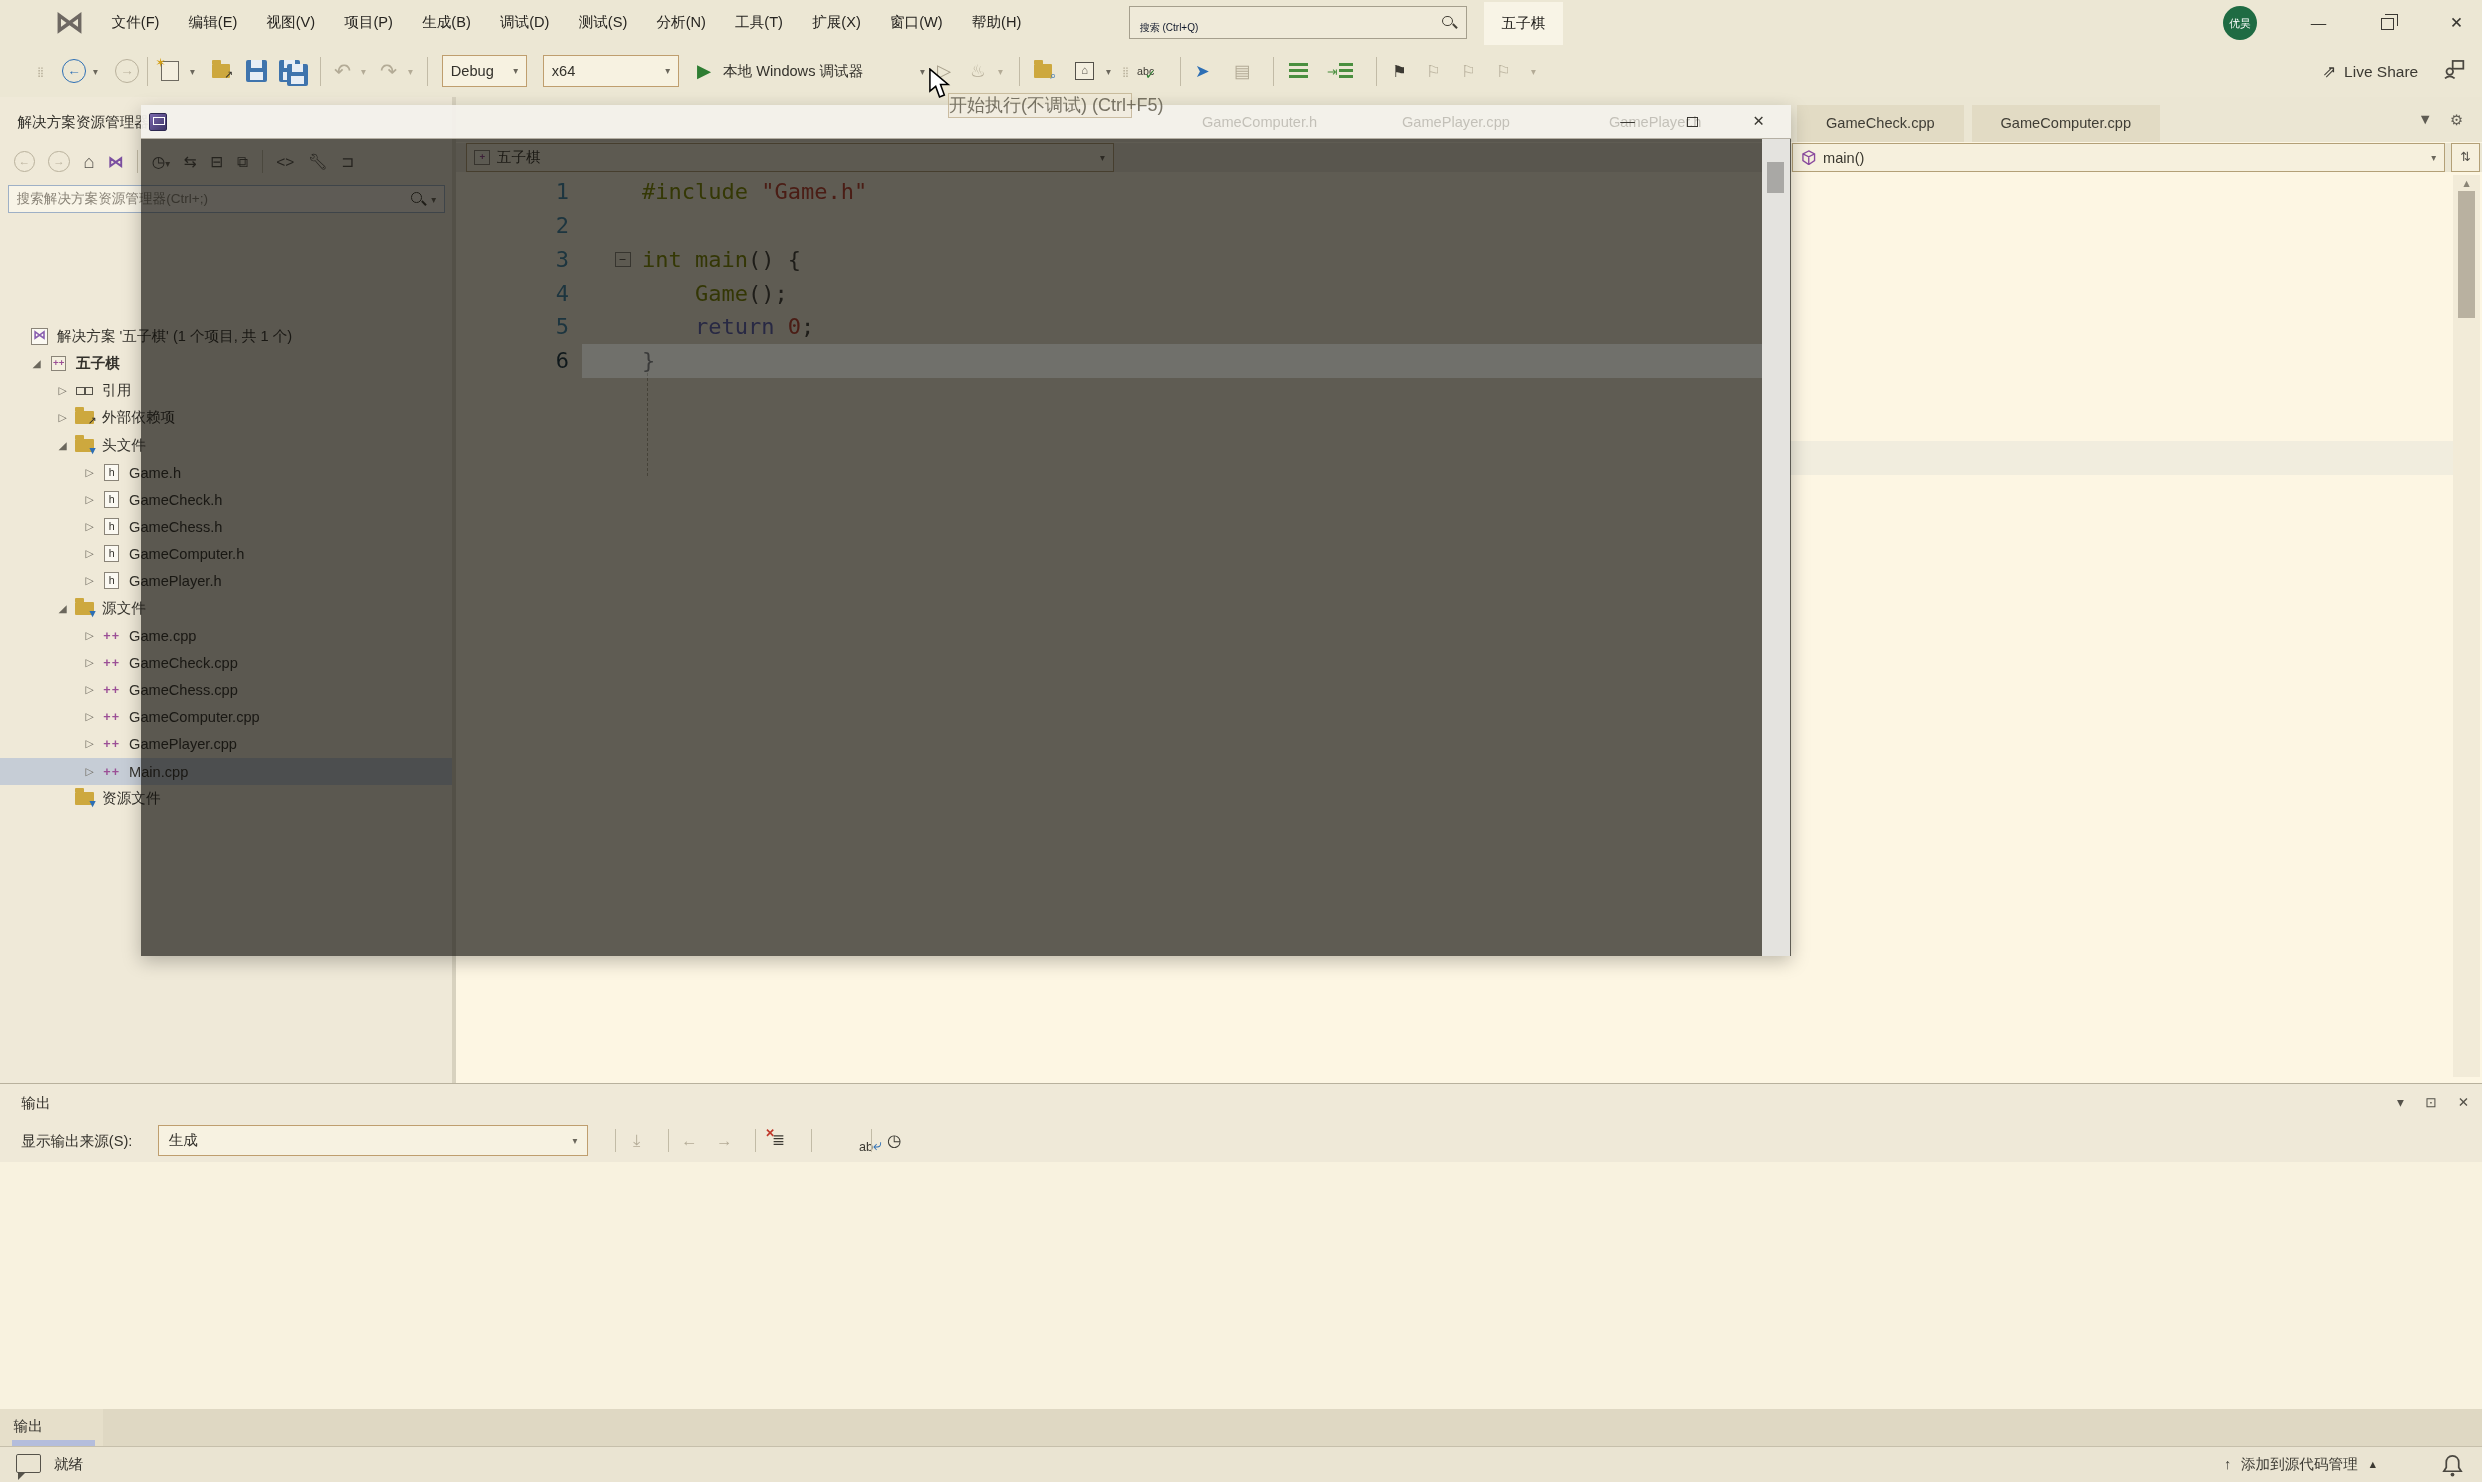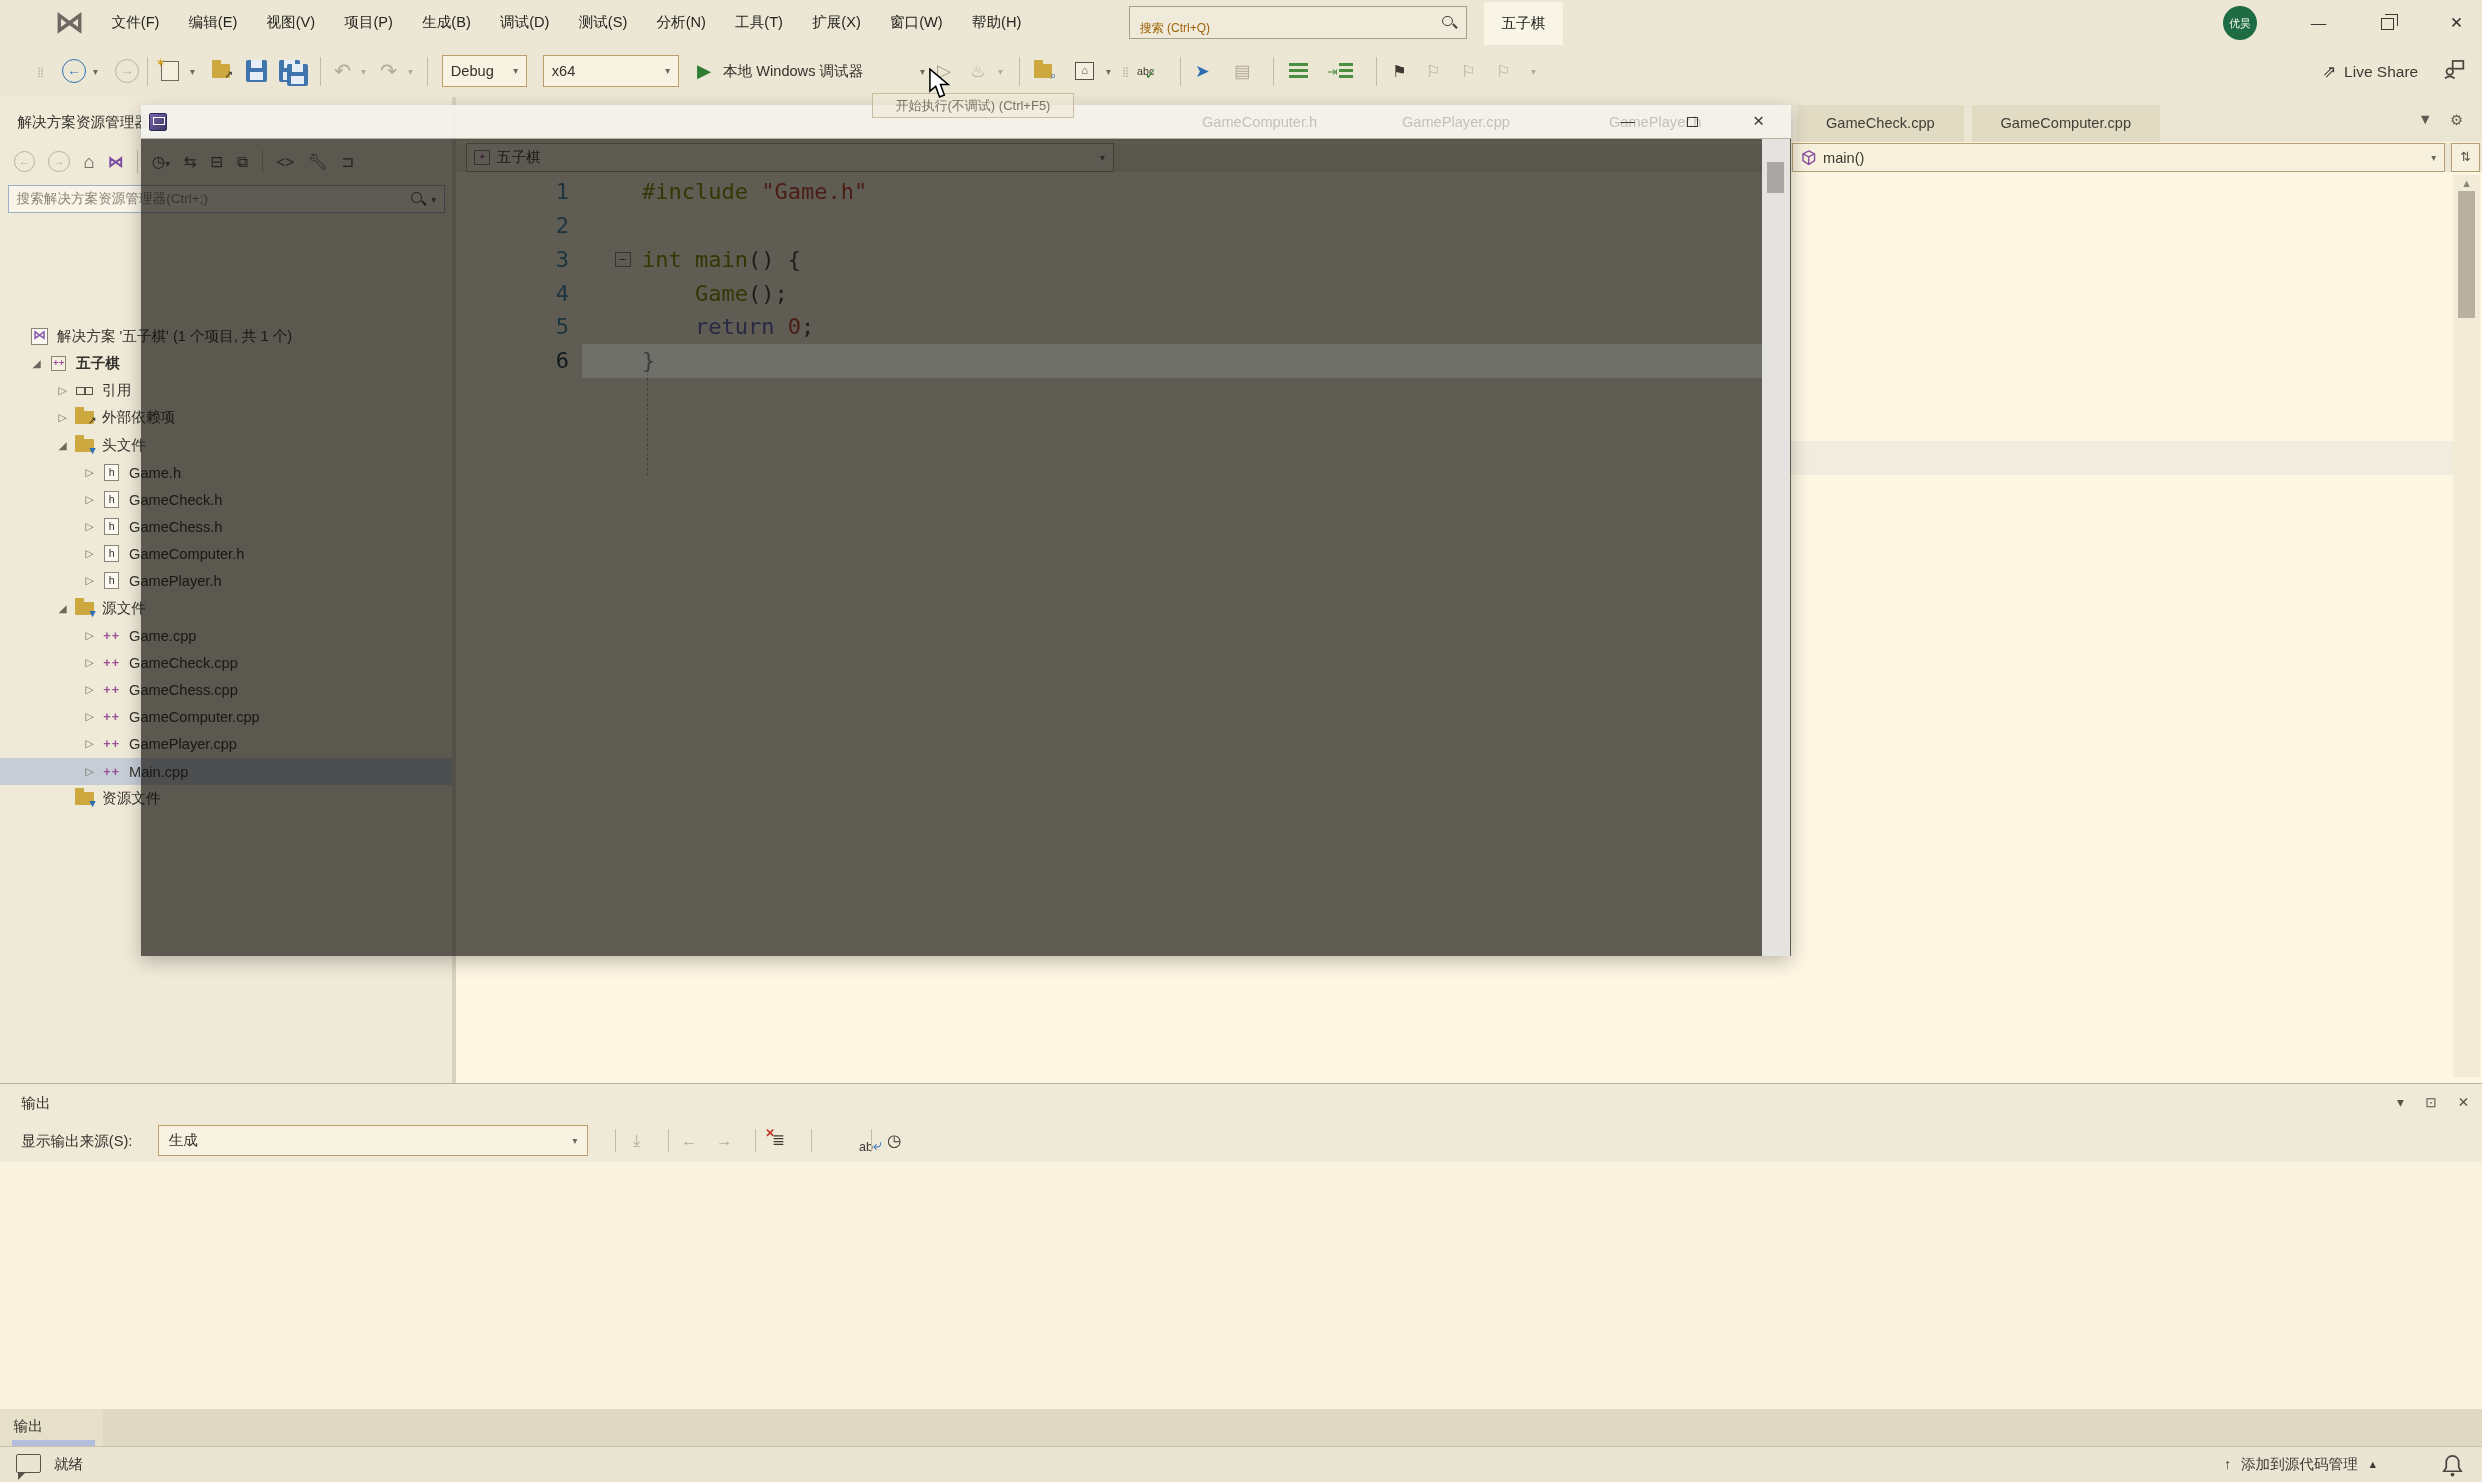--- a/index.html
+++ b/index.html
@@ -9,21 +9,21 @@
   .abs { position:absolute; }
 
   
   #titlebar { left:0; top:0; width:2482px; height:45px; background:#ece7d4; }
   #vs-logo { left:50px; top:3.9px; width:39px; height:37px; font-size:29px; font-weight:bold;
     color:#6e6862; text-align:center; line-height:37px; }
   #menus { left:97px; top:0; height:45px; display:flex; align-items:center; }
   .menu-item { padding:0 14.6px; font-size:14.6px; color:#262420; height:45px; line-height:45px; }
   #qsearch { left:1129px; top:5.8px; width:338px; height:33px; background:#efead9;
     border:1px solid #a59f8d; display:flex; align-items:center; padding:0 9.7px; }
-  #qsearch .ph { flex:1; font-size:12px; color:#a16207;margin-top:12px; }
+  #qsearch .ph { flex:1; font-size:10px; color:#0f172a;margin-top:12px; }
   .mag { width:15.5px; height:15.5px; position:relative; display:inline-block; }
   .mag::before { content:""; position:absolute; left:1px; top:1px; width:8.7px; height:8.7px;
     border:1.9px solid #454238; border-radius:50%; }
   .mag::after { content:""; position:absolute; left:10.7px; top:10.7px; width:5.8px; height:1.9px;
     background:#454238; transform:rotate(45deg); }
   #wintitle-chip { left:1484px; top:1.9px; height:43px; padding:0 17.5px; background:#f8f4e6;
     font-size:14.6px; color:#1d1b18; line-height:43px; }
   #avatar { left:2223px; top:5.8px; width:34px; height:34px; border-radius:50%;
     background:#1f6b43; color:#fff; font-size:10.7px; text-align:center; line-height:34px; }
   .cap-btn { top:0; width:45px; height:45px; text-align:center; line-height:45px;
@@ -147,22 +147,22 @@
   .con-btn { position:absolute; top:0; width:43px; height:34px; text-align:center;
     line-height:32px; font-size:14.6px; color:#3a3832; }
   #con-min { left:1465px; } #con-max { left:1530px; } #con-close { left:1596px; }
   .rest2 { display:inline-block; width:10.7px; height:10.7px; border:1.5px solid #3a3832;
     position:relative; vertical-align:middle; }
   #con-body { left:0; top:34px; width:1650px; height:817px; background:rgba(12,11,7,0.655); }
   #con-scroll { left:1621px; top:34px; width:28px; height:817px; background:rgba(240,239,236,0.92); }
   #con-scroll .thumb { position:absolute; left:4.9px; top:23px; width:17.5px; height:31px; background:#a9a8a5; }
 
   
-  #tooltip { left:872px; top:93px; width:202px; height:25px; background:rgba(240,234,216,0.6);
-    border:1px solid rgba(170,150,110,0.55); font-size:13px; color:rgba(90,85,70,0.8);
+  #tooltip { left:948px; top:93px; width:184px; height:25px; background:rgba(240,234,216,0.6);
+    border:1px solid rgba(170,150,110,0.55); font-size:18px; color:rgba(90,85,70,0.8);
     text-align:center; line-height:23px; z-index:70; white-space:nowrap; }
   #cursor { left:928px; top:68px; z-index:80; }
 
   
   #output { left:0; top:1083px; width:2482px; height:326px; background:#efe9d8;
     border-top:1.9px solid #b8b19d; }
   #out-title { left:21.3px; top:9.7px; font-size:14.6px; color:#33312b; }
   #out-panel-icons { left:2397px; top:9.7px; display:flex; gap:21.3px; font-size:13.6px; color:#55524a; }
   #out-toolbar { left:0; top:37px; width:2482px; height:41px; display:flex; align-items:center; }
   #out-src-label { position:absolute; left:21.3px; font-size:14.6px; color:#33312b; }

